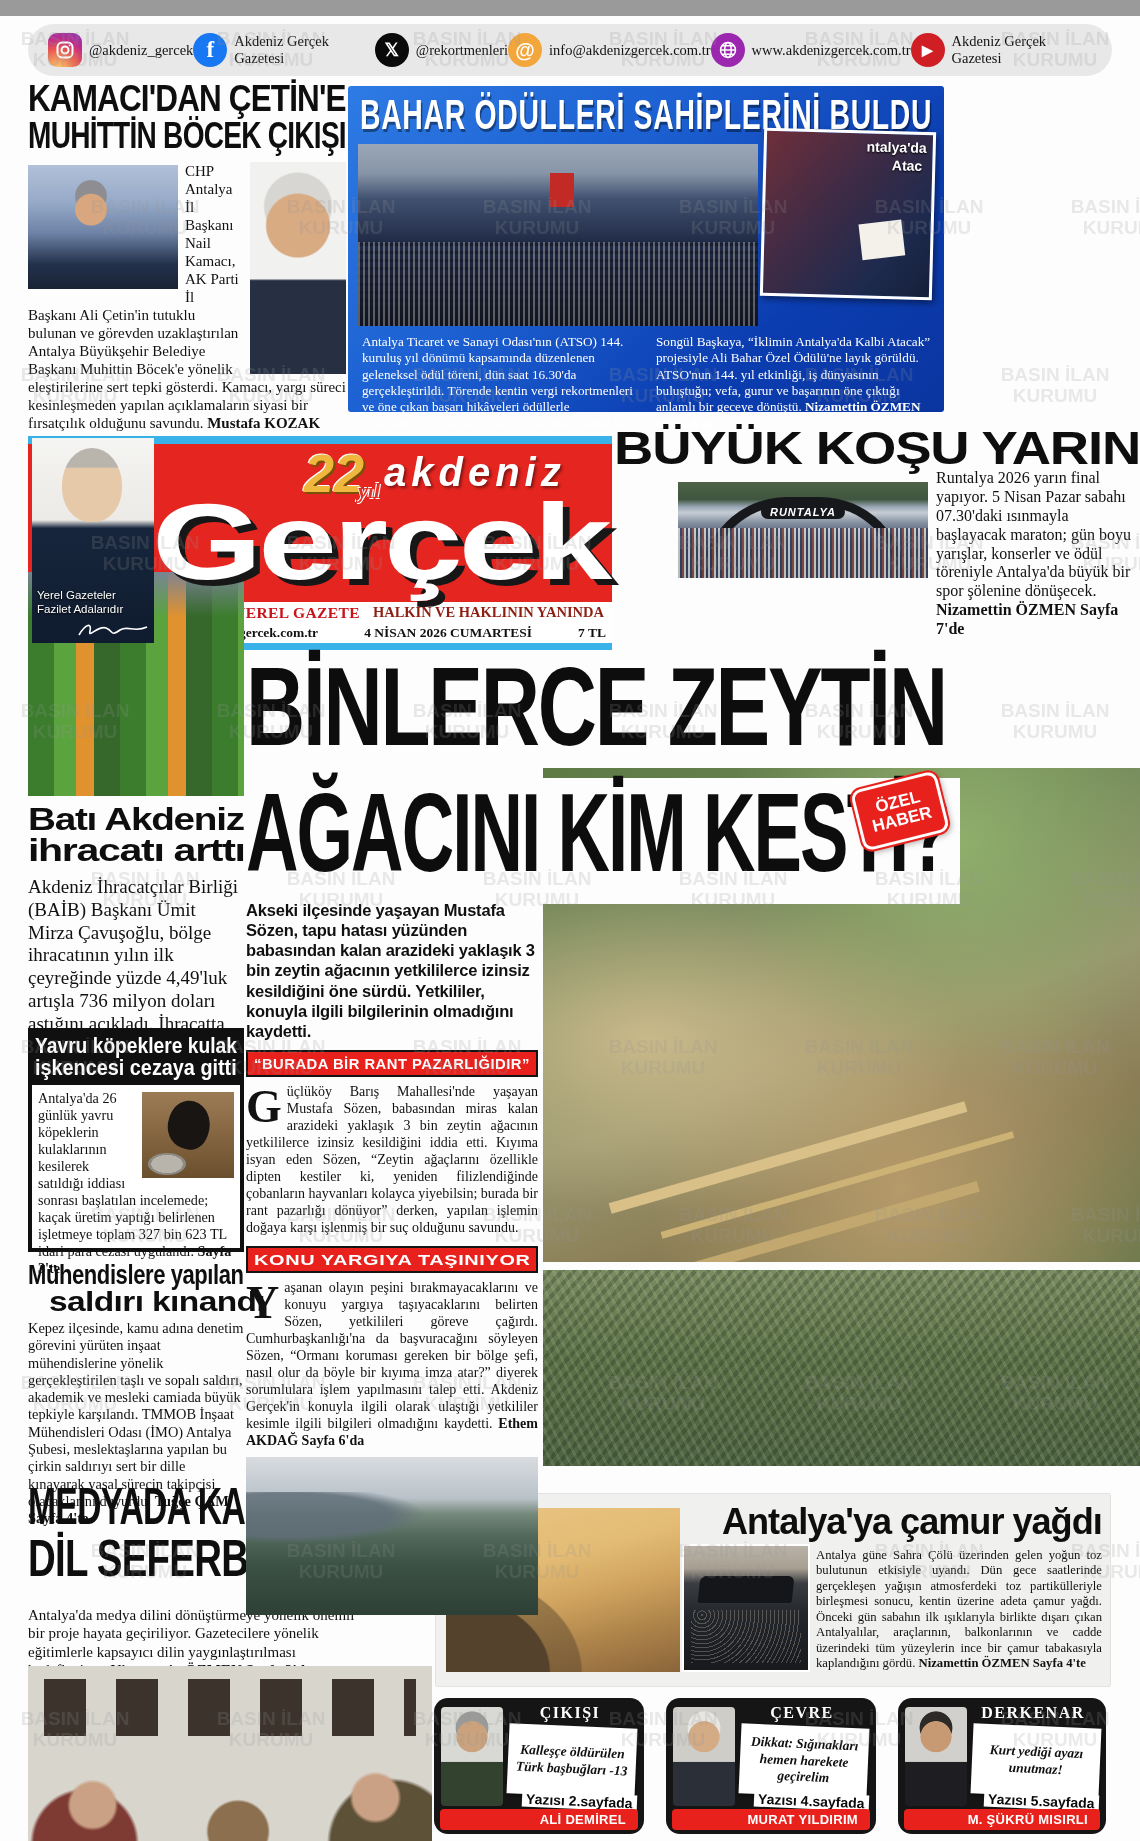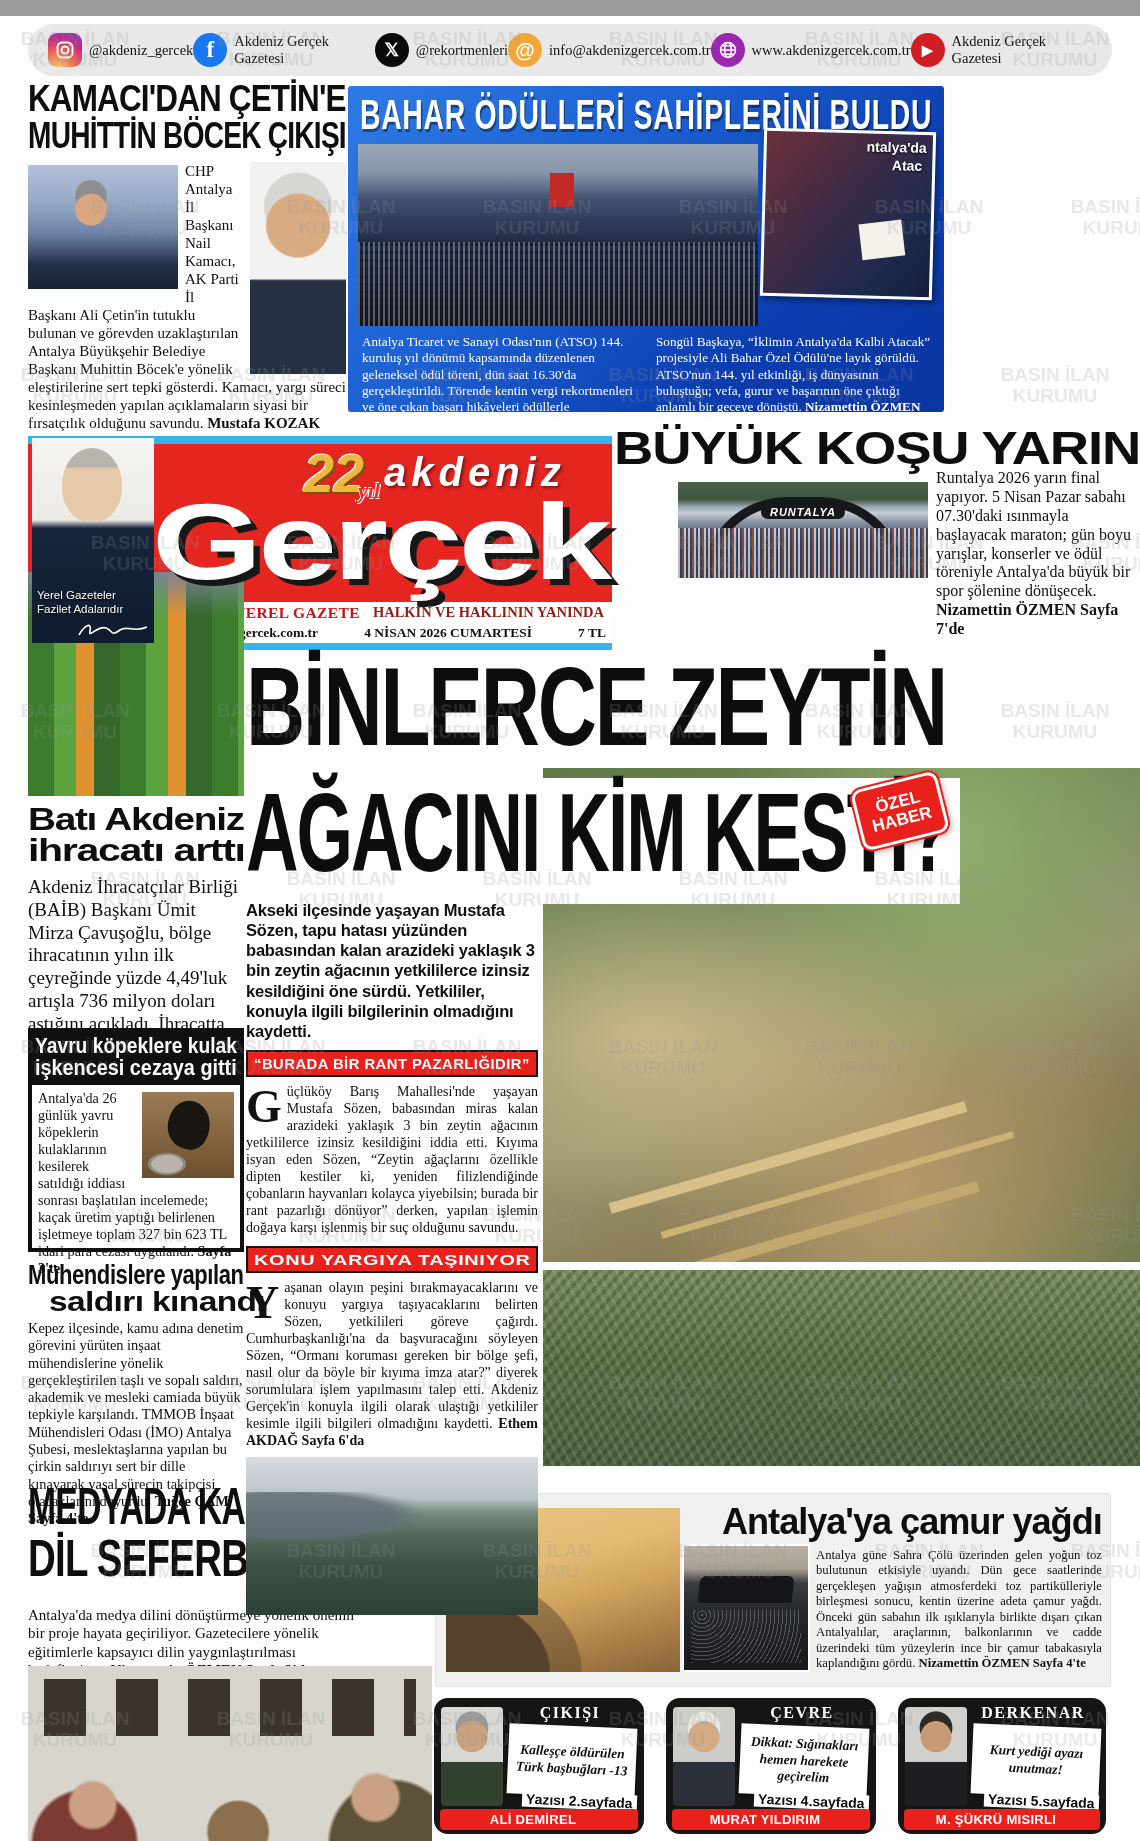--- a/index.html
+++ b/index.html
@@ -125,21 +125,21 @@
   #mud-title{position:absolute;left:286px;top:10px;width:380px}
   #mud-title .fit{font-size:36px;letter-spacing:-1px}
   #mud-body{position:absolute;left:380px;top:54px;width:286px;font-size:12.7px;line-height:1.22}
   
   .colbox{position:absolute;top:1682px;width:210px;height:136px;background:#151515;border-radius:14px}
   .cb-title{position:absolute;top:5px;left:66px;right:4px;text-align:center;color:#fff;font:bold 16px/1.2 "Liberation Serif",serif;letter-spacing:1.5px}
   .cb-port{position:absolute;left:7px;top:9px;width:62px;height:99px;border-radius:4px;overflow:hidden}
   .cb-paper{position:absolute;left:74px;top:28px;width:128px;height:70px;background:#fff;transform:rotate(2.5deg);box-shadow:1px 2px 3px rgba(0,0,0,.45);display:flex;align-items:center;justify-content:center;text-align:center;padding:4px}
   .cb-quote{font:bold italic 13.5px/1.25 "Liberation Serif",serif;color:#101010}
   .cb-page{position:absolute;right:7px;bottom:25px;color:#0a0a0a;font:800 14px "Liberation Sans",sans-serif;background:#fff;padding:0 4px;transform:rotate(2.5deg)}
-  .cb-name{position:absolute;left:6px;right:6px;bottom:4px;height:21px;background:#e8211d;border-radius:4px;color:#fff;font:800 13px/21px "Liberation Sans",sans-serif;text-align:center;padding-right:12px;letter-spacing:.3px}
+  .cb-name{position:absolute;left:6px;right:6px;bottom:4px;height:21px;background:#e8211d;border-radius:4px;color:#fff;font:800 13px/21px "Liberation Sans",sans-serif;text-align:right;padding-right:12px;letter-spacing:.3px}
   
   #wm{position:absolute;inset:0;z-index:40;pointer-events:none}
   .wm-item{position:absolute;width:150px;text-align:center;font:bold 19px/1.12 "Liberation Sans",sans-serif;color:rgba(150,150,150,.20);white-space:pre-line}
 </style>
 </head>
 <body>
 
 <div id="page">
 
   <div id="socialbar" class="abs">

